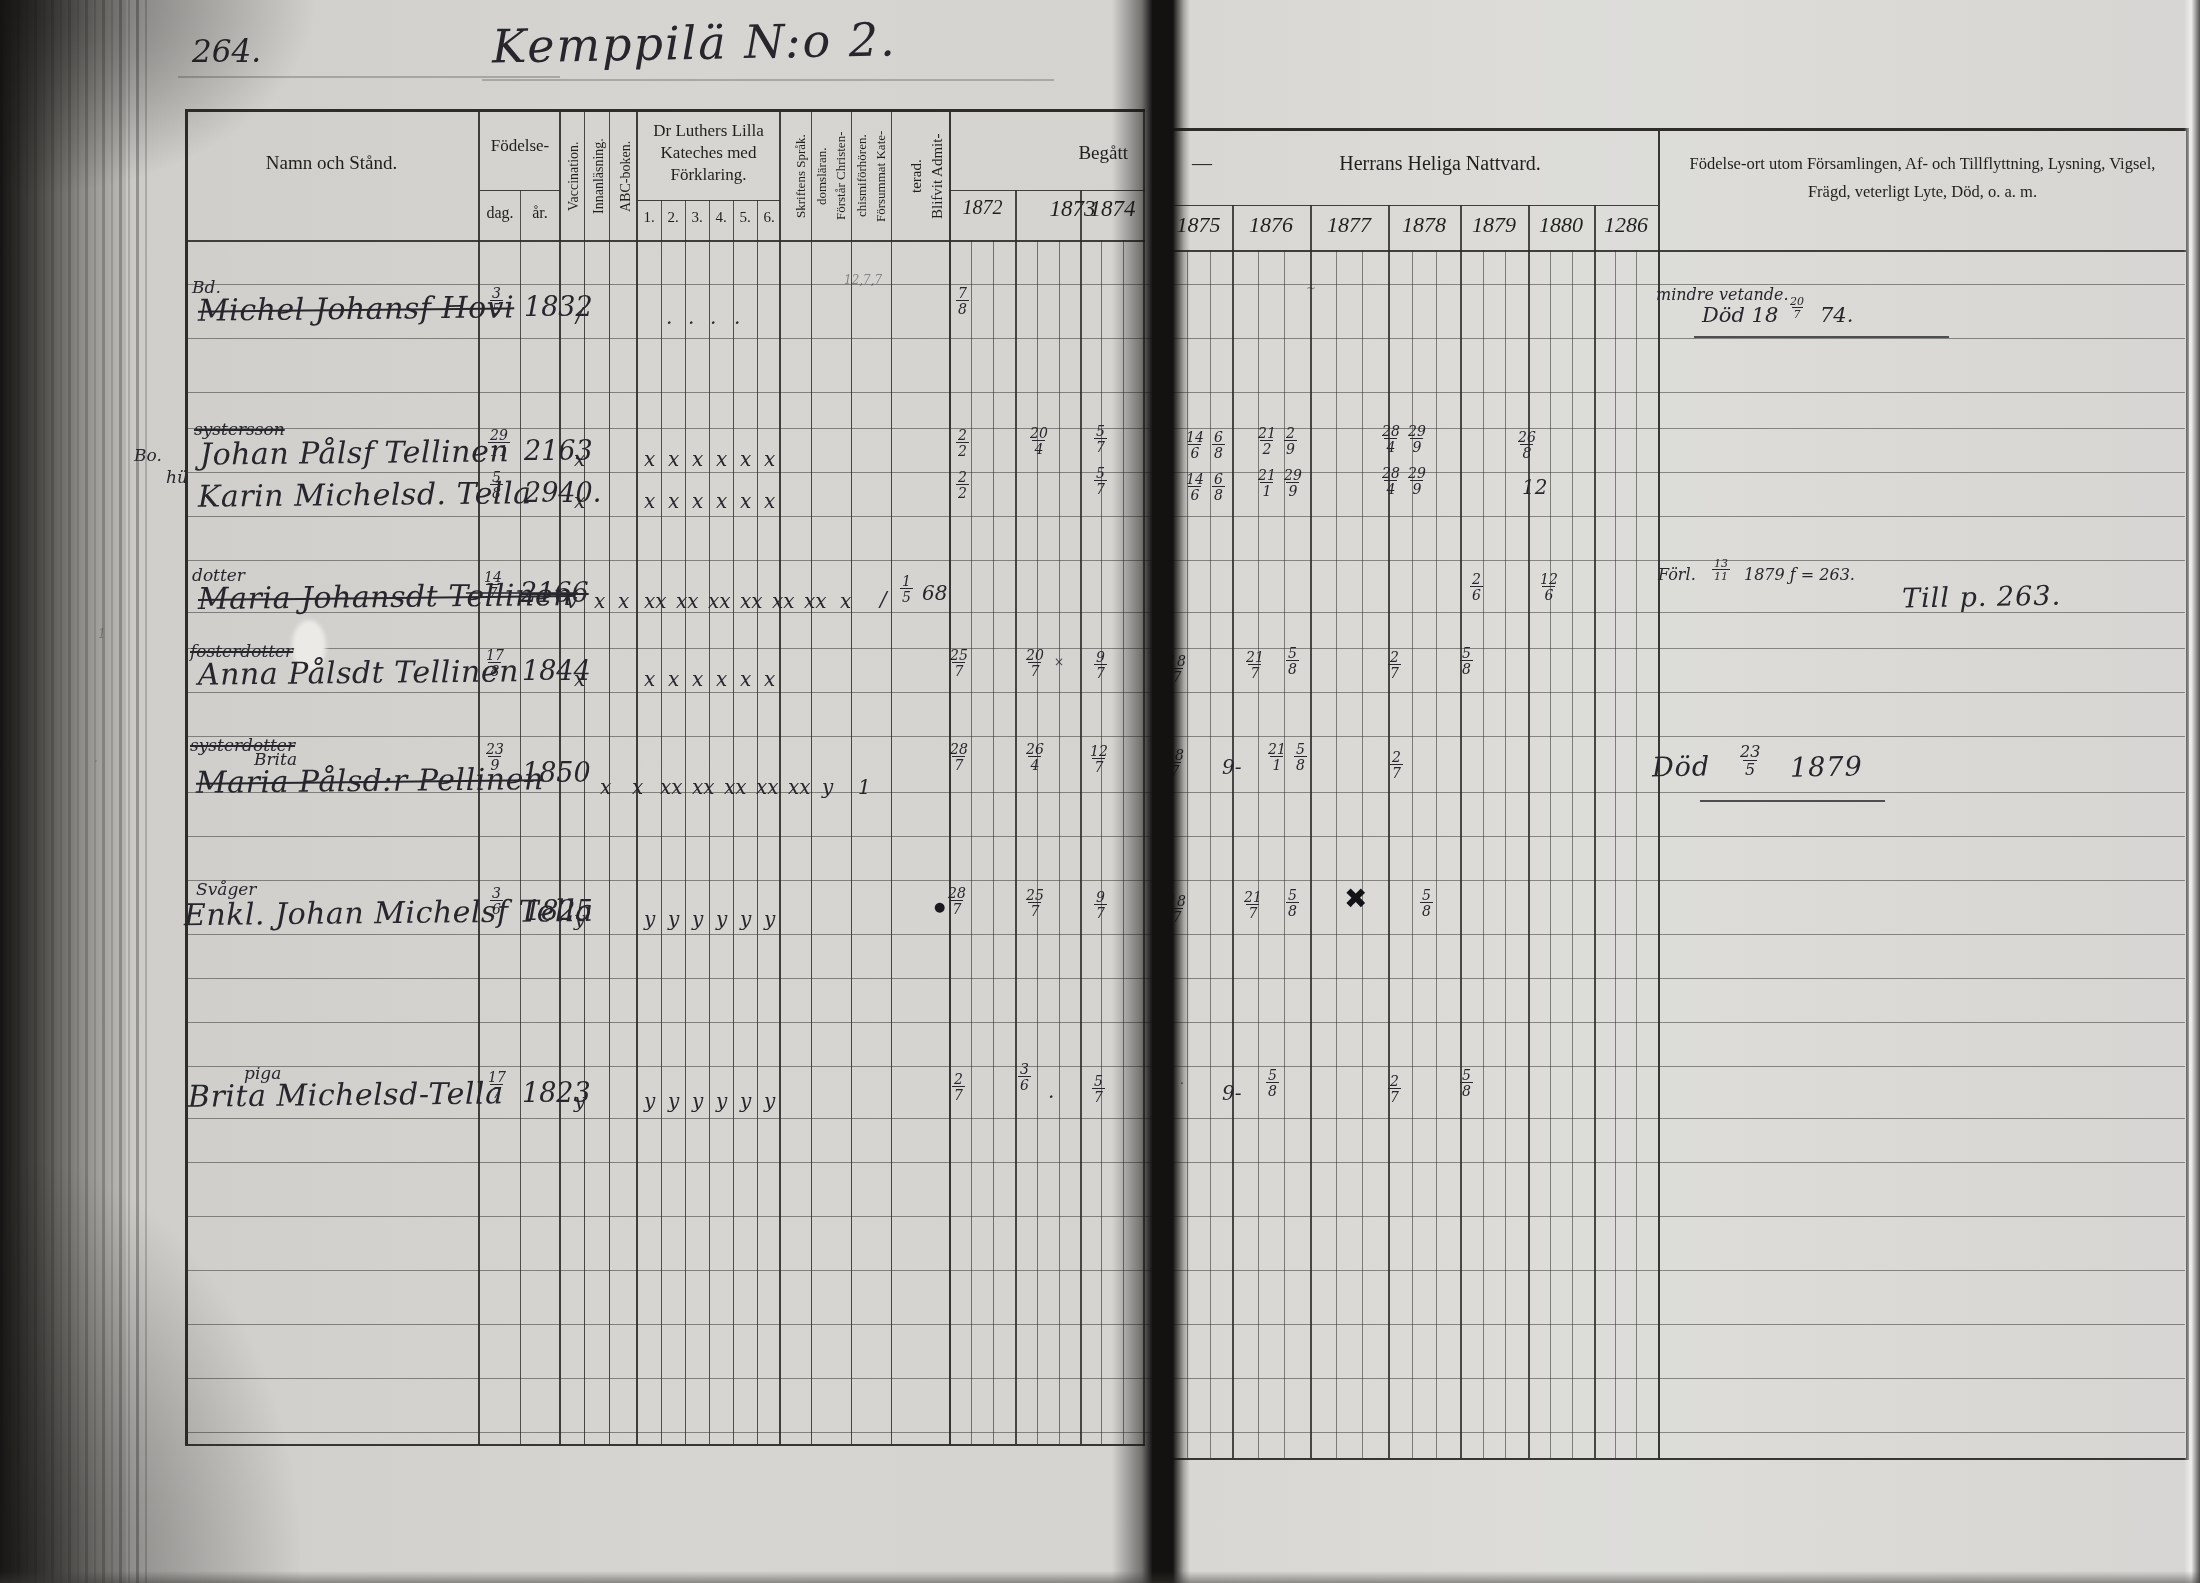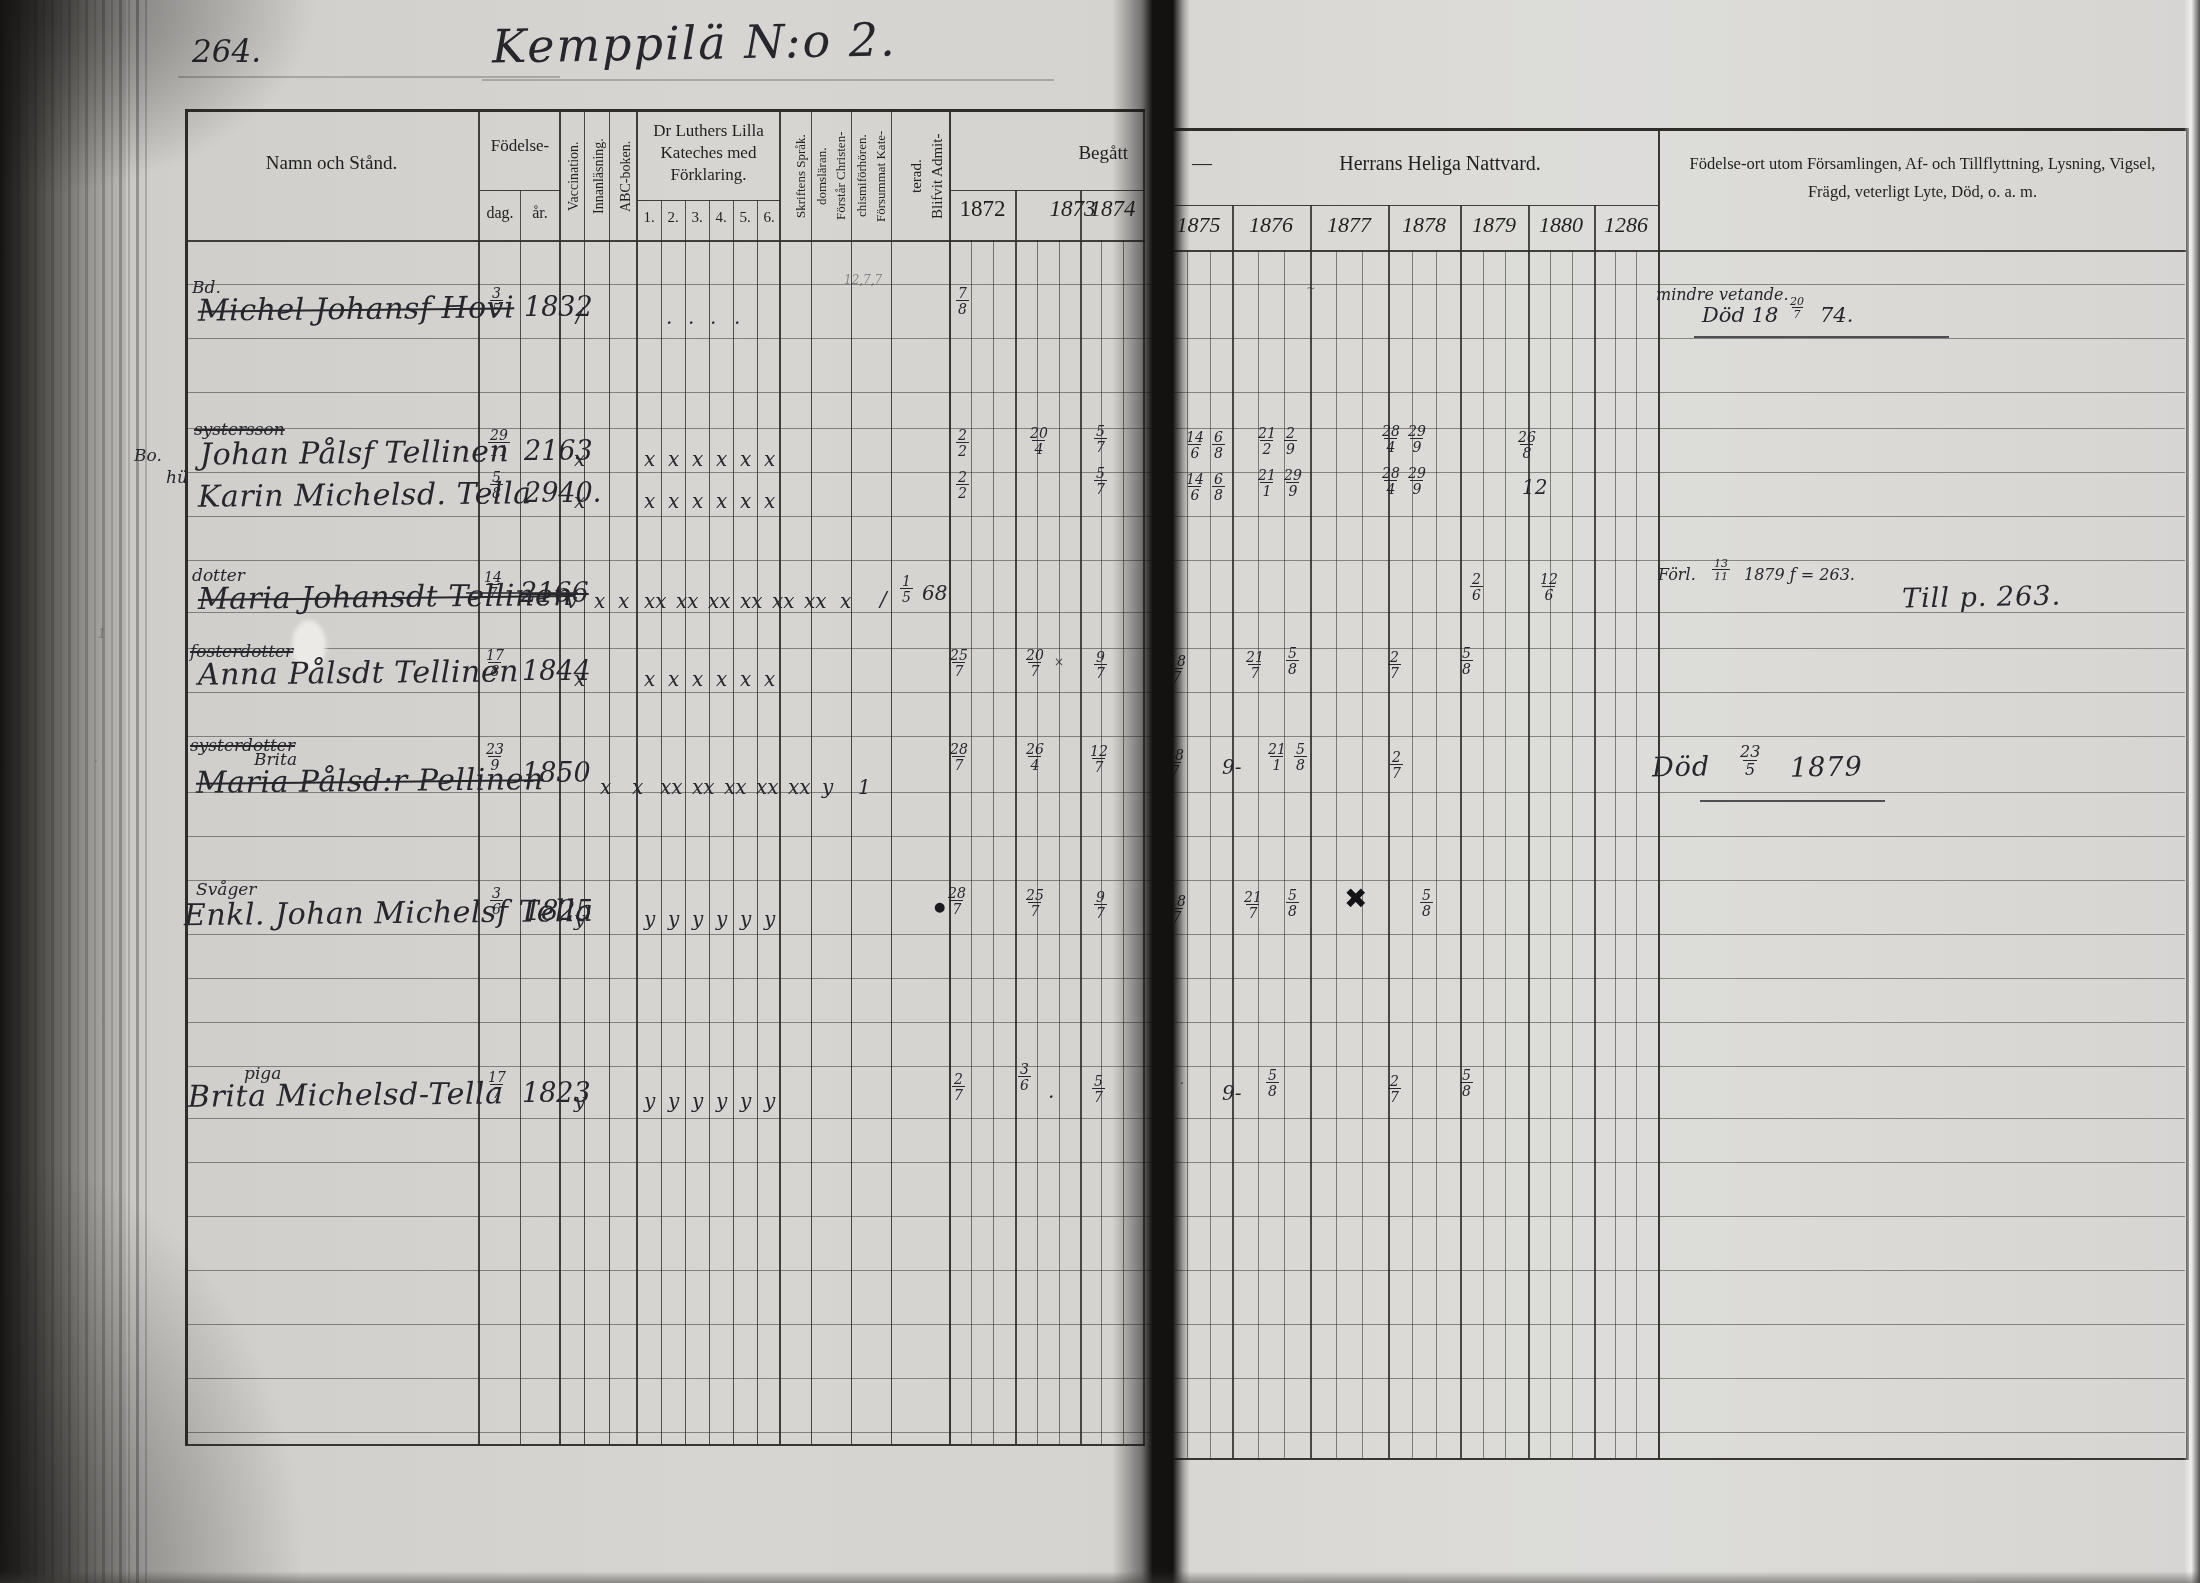--- a/index.html
+++ b/index.html
@@ -86,21 +86,21 @@
   <div class="pt ctr" style="left:733px;top:209px;width:24px;font-size:15px;">5.</div>
   <div class="pt ctr" style="left:757px;top:209px;width:24px;font-size:15px;">6.</div>
   <div class="pt vtext" style="left:780px;top:114px;width:31px;height:124px;">Skriftens Språk.</div>
   <div class="pt vtext" style="left:811px;top:114px;width:40px;height:124px;">Förstår Christen-
 domsläran.</div>
   <div class="pt vtext" style="left:851px;top:114px;width:40px;height:124px;">Försummat Kate-
 chismiförhören.</div>
   <div class="pt vtext" style="left:891px;top:114px;width:58px;height:124px;font-size:15px;">Blifvit Admit-
 terad.</div>
   <div class="pt" style="left:950px;top:142px;width:178px;font-size:19px;text-align:right;">Begått</div>
-  <div class="pt ctr" style="left:950px;top:196px;width:65px;font-size:23px;">1872</div>
+  <div class="pt ctr" style="left:950px;top:196px;width:65px;font-size:20px;font-style:italic;">1872</div>
   <div class="pt ctr" style="left:1015px;top:196px;width:65px;font-size:23px;font-style:italic;padding-left:25px;">1873</div>
   <div class="pt ctr" style="left:1080px;top:196px;width:65px;font-size:23px;font-style:italic;">1874</div>
 
   <div class="pt" style="left:1192px;top:152px;font-size:20px;">—</div>
   <div class="pt ctr" style="left:1230px;top:152px;width:420px;font-size:20px;">Herrans Heliga Nattvard.</div>
   <div class="pt ctr" style="left:1165px;top:212px;width:67px;font-size:22px;font-style:italic;">1875</div>
   <div class="pt ctr" style="left:1232px;top:212px;width:78px;font-size:22px;font-style:italic;">1876</div>
   <div class="pt ctr" style="left:1310px;top:212px;width:78px;font-size:22px;font-style:italic;">1877</div>
   <div class="pt ctr" style="left:1388px;top:212px;width:72px;font-size:22px;font-style:italic;">1878</div>
   <div class="pt ctr" style="left:1460px;top:212px;width:68px;font-size:22px;font-style:italic;">1879</div>

